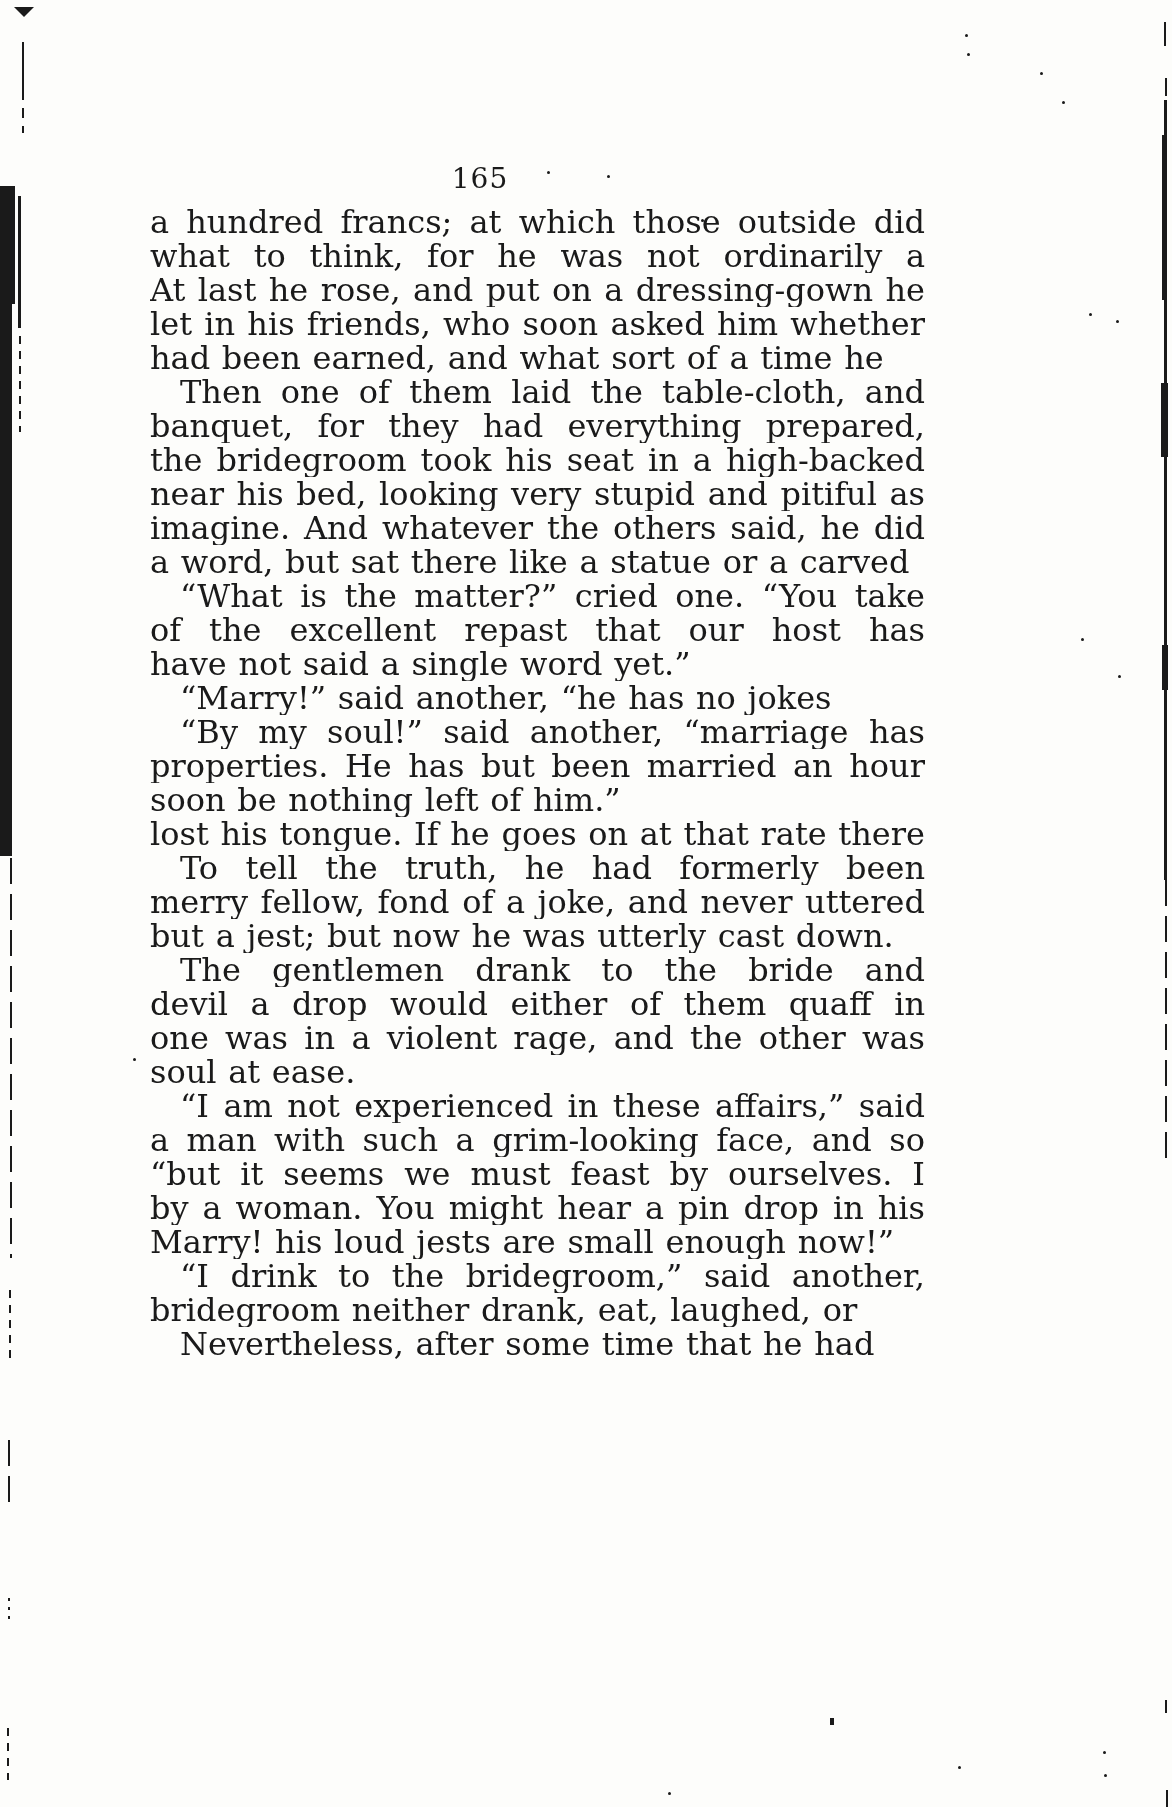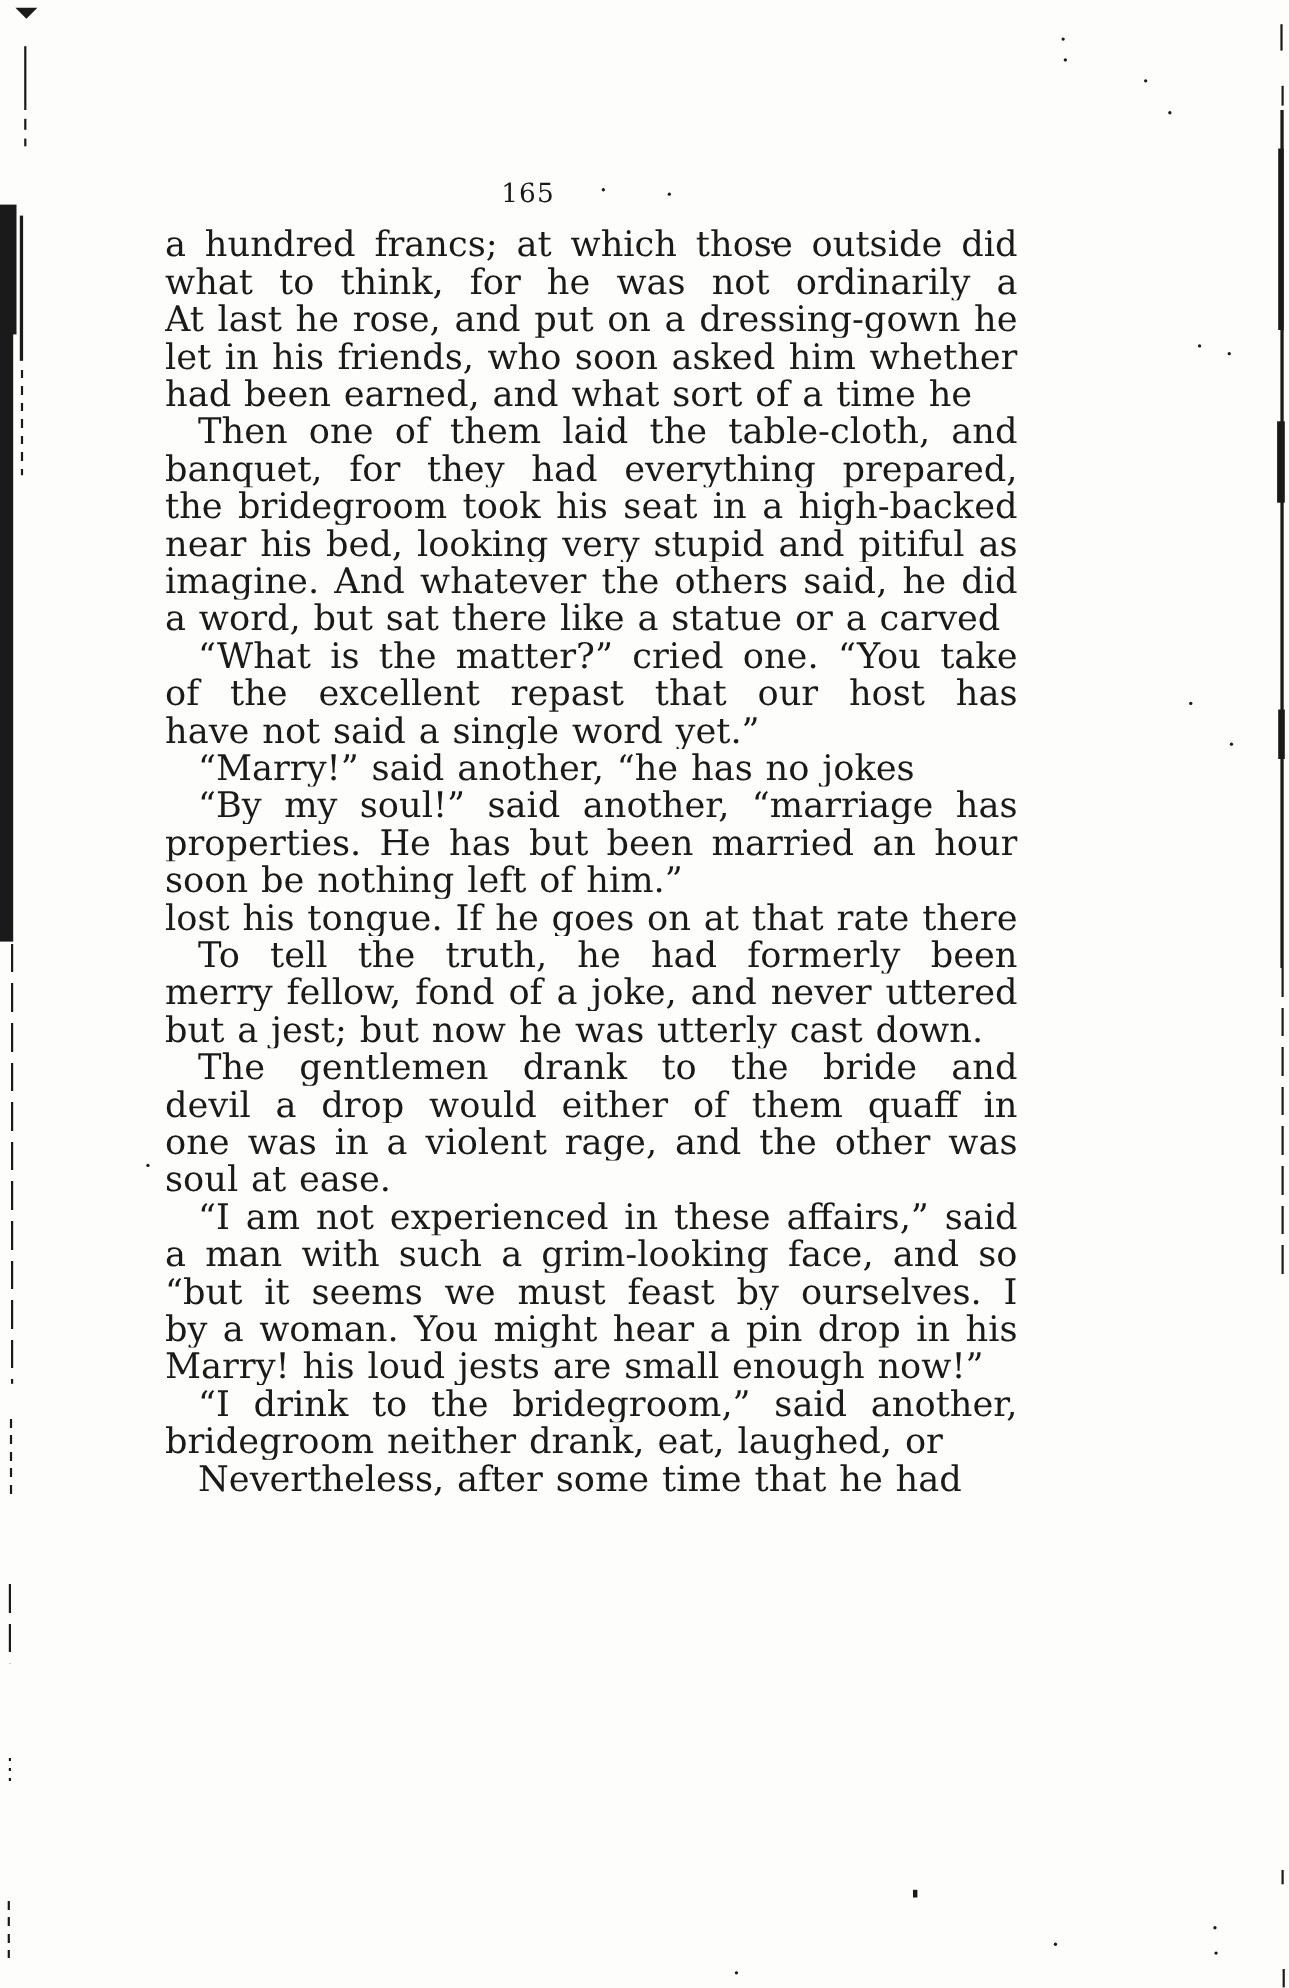--- a/index.html
+++ b/index.html
@@ -7,21 +7,21 @@
   .page {
     position:relative;
     width:1172px; height:1807px;
     background:var(--paper);
     overflow:hidden;
     font-family:"DejaVu Serif","Liberation Serif",serif;
     color:var(--ink);
   }
   .page-number {
     position:absolute; left:440px; top:162px; width:80px;
-    text-align:center; font-size:24px; letter-spacing:1px;
+    text-align:center; font-size:28px; letter-spacing:1px;
   }
   .text-block {
     position:absolute; left:150px; top:205px; width:775px;
     font-size:32px;
   }
   .para { margin:0; padding:0; }
   .line {
     height:34px; line-height:34px;
     overflow:hidden;
     text-align:left;

